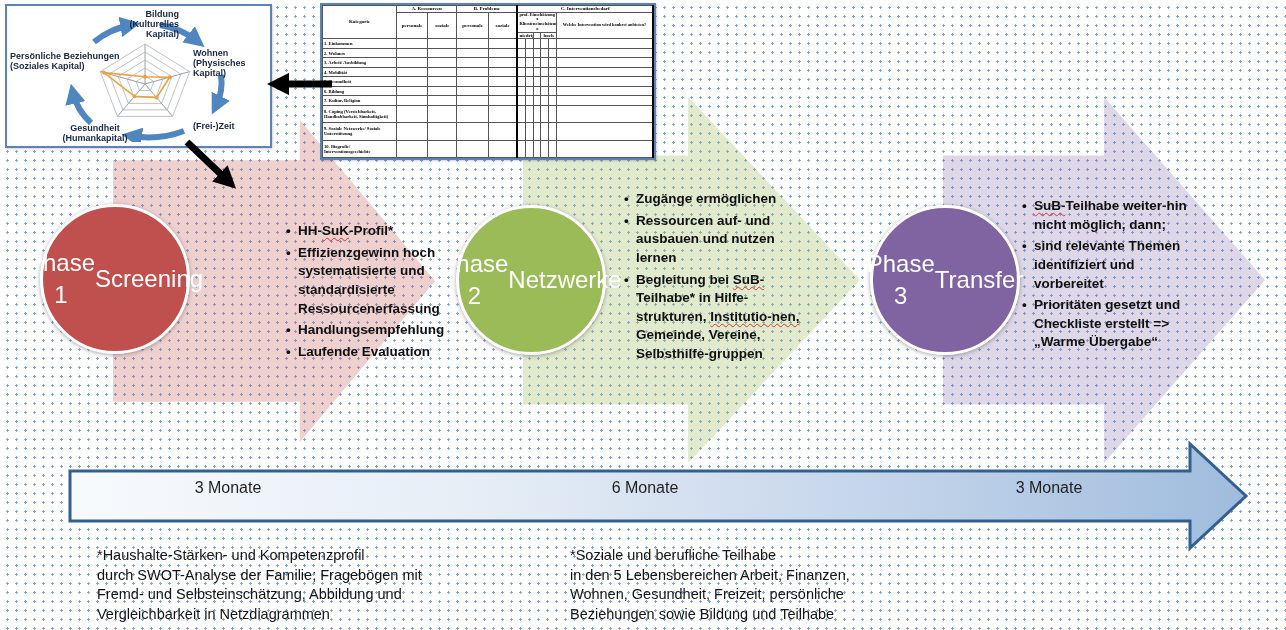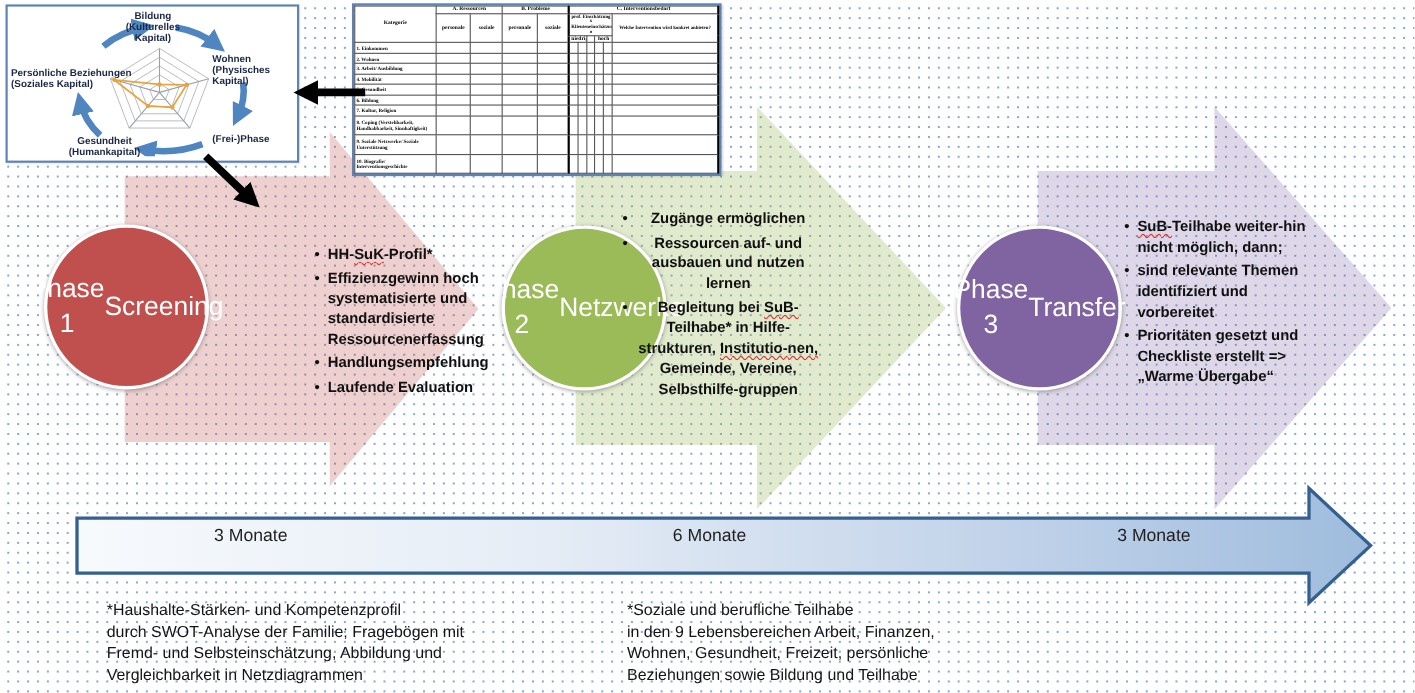--- a/index.html
+++ b/index.html
@@ -22,34 +22,34 @@
     box-shadow:0 1px 4px rgba(90,90,90,.55);display:flex;align-items:center;
     justify-content:center;color:#fff;font-size:24px;line-height:1.32;text-align:center;}
   .c1{left:40px;top:204px;} .c2{left:456px;top:205px;} .c3{left:870px;top:205px;}
 
   
   .plist{position:absolute;list-style:none;margin:0;padding:0;font-weight:700;font-size:13.5px;
     line-height:1.38;color:#101010;}
   .plist li{position:relative;padding-left:12px;margin-bottom:3px;}
   .plist li::before{content:"•";position:absolute;left:0;}
   .l1{left:286px;top:222px;width:162px;}
-  .l2{left:566px;top:190px;width:180px;text-align:center;}
+  .l2{left:624px;top:190px;width:180px;}
   .l3{left:1022px;top:197px;width:180px;}
   .sq{text-decoration:underline wavy #d33 1px;text-underline-offset:2px;}
 
   
   .radarbox{position:absolute;left:5px;top:4px;width:263px;height:140px;background:#fff;
     border:2px solid #5d83b4;box-shadow:1px 1px 2px rgba(0,0,0,.18);}
   .rlabel{position:absolute;font-weight:700;font-size:9px;line-height:1.12;color:#1a2744;
     white-space:pre-line;}
-  .rl0{left:92px;top:3px;width:80px;text-align:center;}
+  .rl0{left:92px;top:3px;width:80px;text-align:right;}
   .rl1{left:186px;top:42px;width:76px;}
   .rl2{left:186px;top:115px;width:70px;}
   .rl3{left:38px;top:117px;width:100px;text-align:center;}
-  .rl4{left:3px;top:55px;width:110px;}
+  .rl4{left:3px;top:45px;width:110px;}
 
   
   .tablebox{position:absolute;left:320px;top:3px;width:332px;height:153px;background:#fff;
     border:2px solid #5d83b4;box-shadow:1px 1px 2px rgba(0,0,0,.18);}
   .tablebox table{width:100%;height:100%;border-collapse:collapse;table-layout:fixed;
     font-family:"Liberation Serif",serif;}
   .tablebox th,.tablebox td{border:1px solid #555;padding:0 1px;font-size:5px;line-height:1.1;
     font-weight:700;text-align:center;overflow:hidden;}
   .tablebox td.cat{text-align:left;font-size:4.6px;}
   .tablebox .pre{white-space:pre-line;font-size:4.4px;}
@@ -112,21 +112,21 @@
           <circle cx="149.6" cy="91.6" r="2" fill="#e8a33d"></circle>
           <circle cx="127.5" cy="90.3" r="2" fill="#e8a33d"></circle>
           <circle cx="96.9" cy="66.6" r="2" fill="#e8a33d"></circle>
         </g>
     </svg>
     <div class="rlabel rl0">Bildung
 (Kulturelles
 Kapital)</div>
     <div class="rlabel rl1">Wohnen
 (Physisches Kapital)</div>
-    <div class="rlabel rl2">(Frei-)Phase</div>
+    <div class="rlabel rl2">(Frei-)Zeit</div>
     <div class="rlabel rl3">Gesundheit
 (Humankapital)</div>
     <div class="rlabel rl4">Persönliche Beziehungen
 (Soziales Kapital)</div>
   </div>
 
   <div class="tablebox">
     <table>
       <colgroup>
         <col style="width:66px">
@@ -352,16 +352,16 @@
   <div class="tlabel t1">3 Monate</div>
   <div class="tlabel t2">6 Monate</div>
   <div class="tlabel t3">3 Monate</div>
 
   <div class="fnote f1">
     <div class="ft">*Haushalte-Stärken- und Kompetenzprofil</div>
     <div class="fb">durch SWOT-Analyse der Familie; Fragebögen mit Fremd- und Selbsteinschätzung, Abbildung und Vergleichbarkeit in Netzdiagrammen</div>
   </div>
   <div class="fnote f2">
     <div class="ft">*Soziale und berufliche Teilhabe</div>
-    <div class="fb">in den 9 Lebensbereichen Arbeit, Finanzen, Wohnen, Gesundheit, Freizeit, persönliche Beziehungen sowie Bildung und Teilhabe</div>
+    <div class="fb">in den 5 Lebensbereichen Arbeit, Finanzen, Wohnen, Gesundheit, Freizeit, persönliche Beziehungen sowie Bildung und Teilhabe</div>
   </div>
 
 </div>
 
 </body></html>

